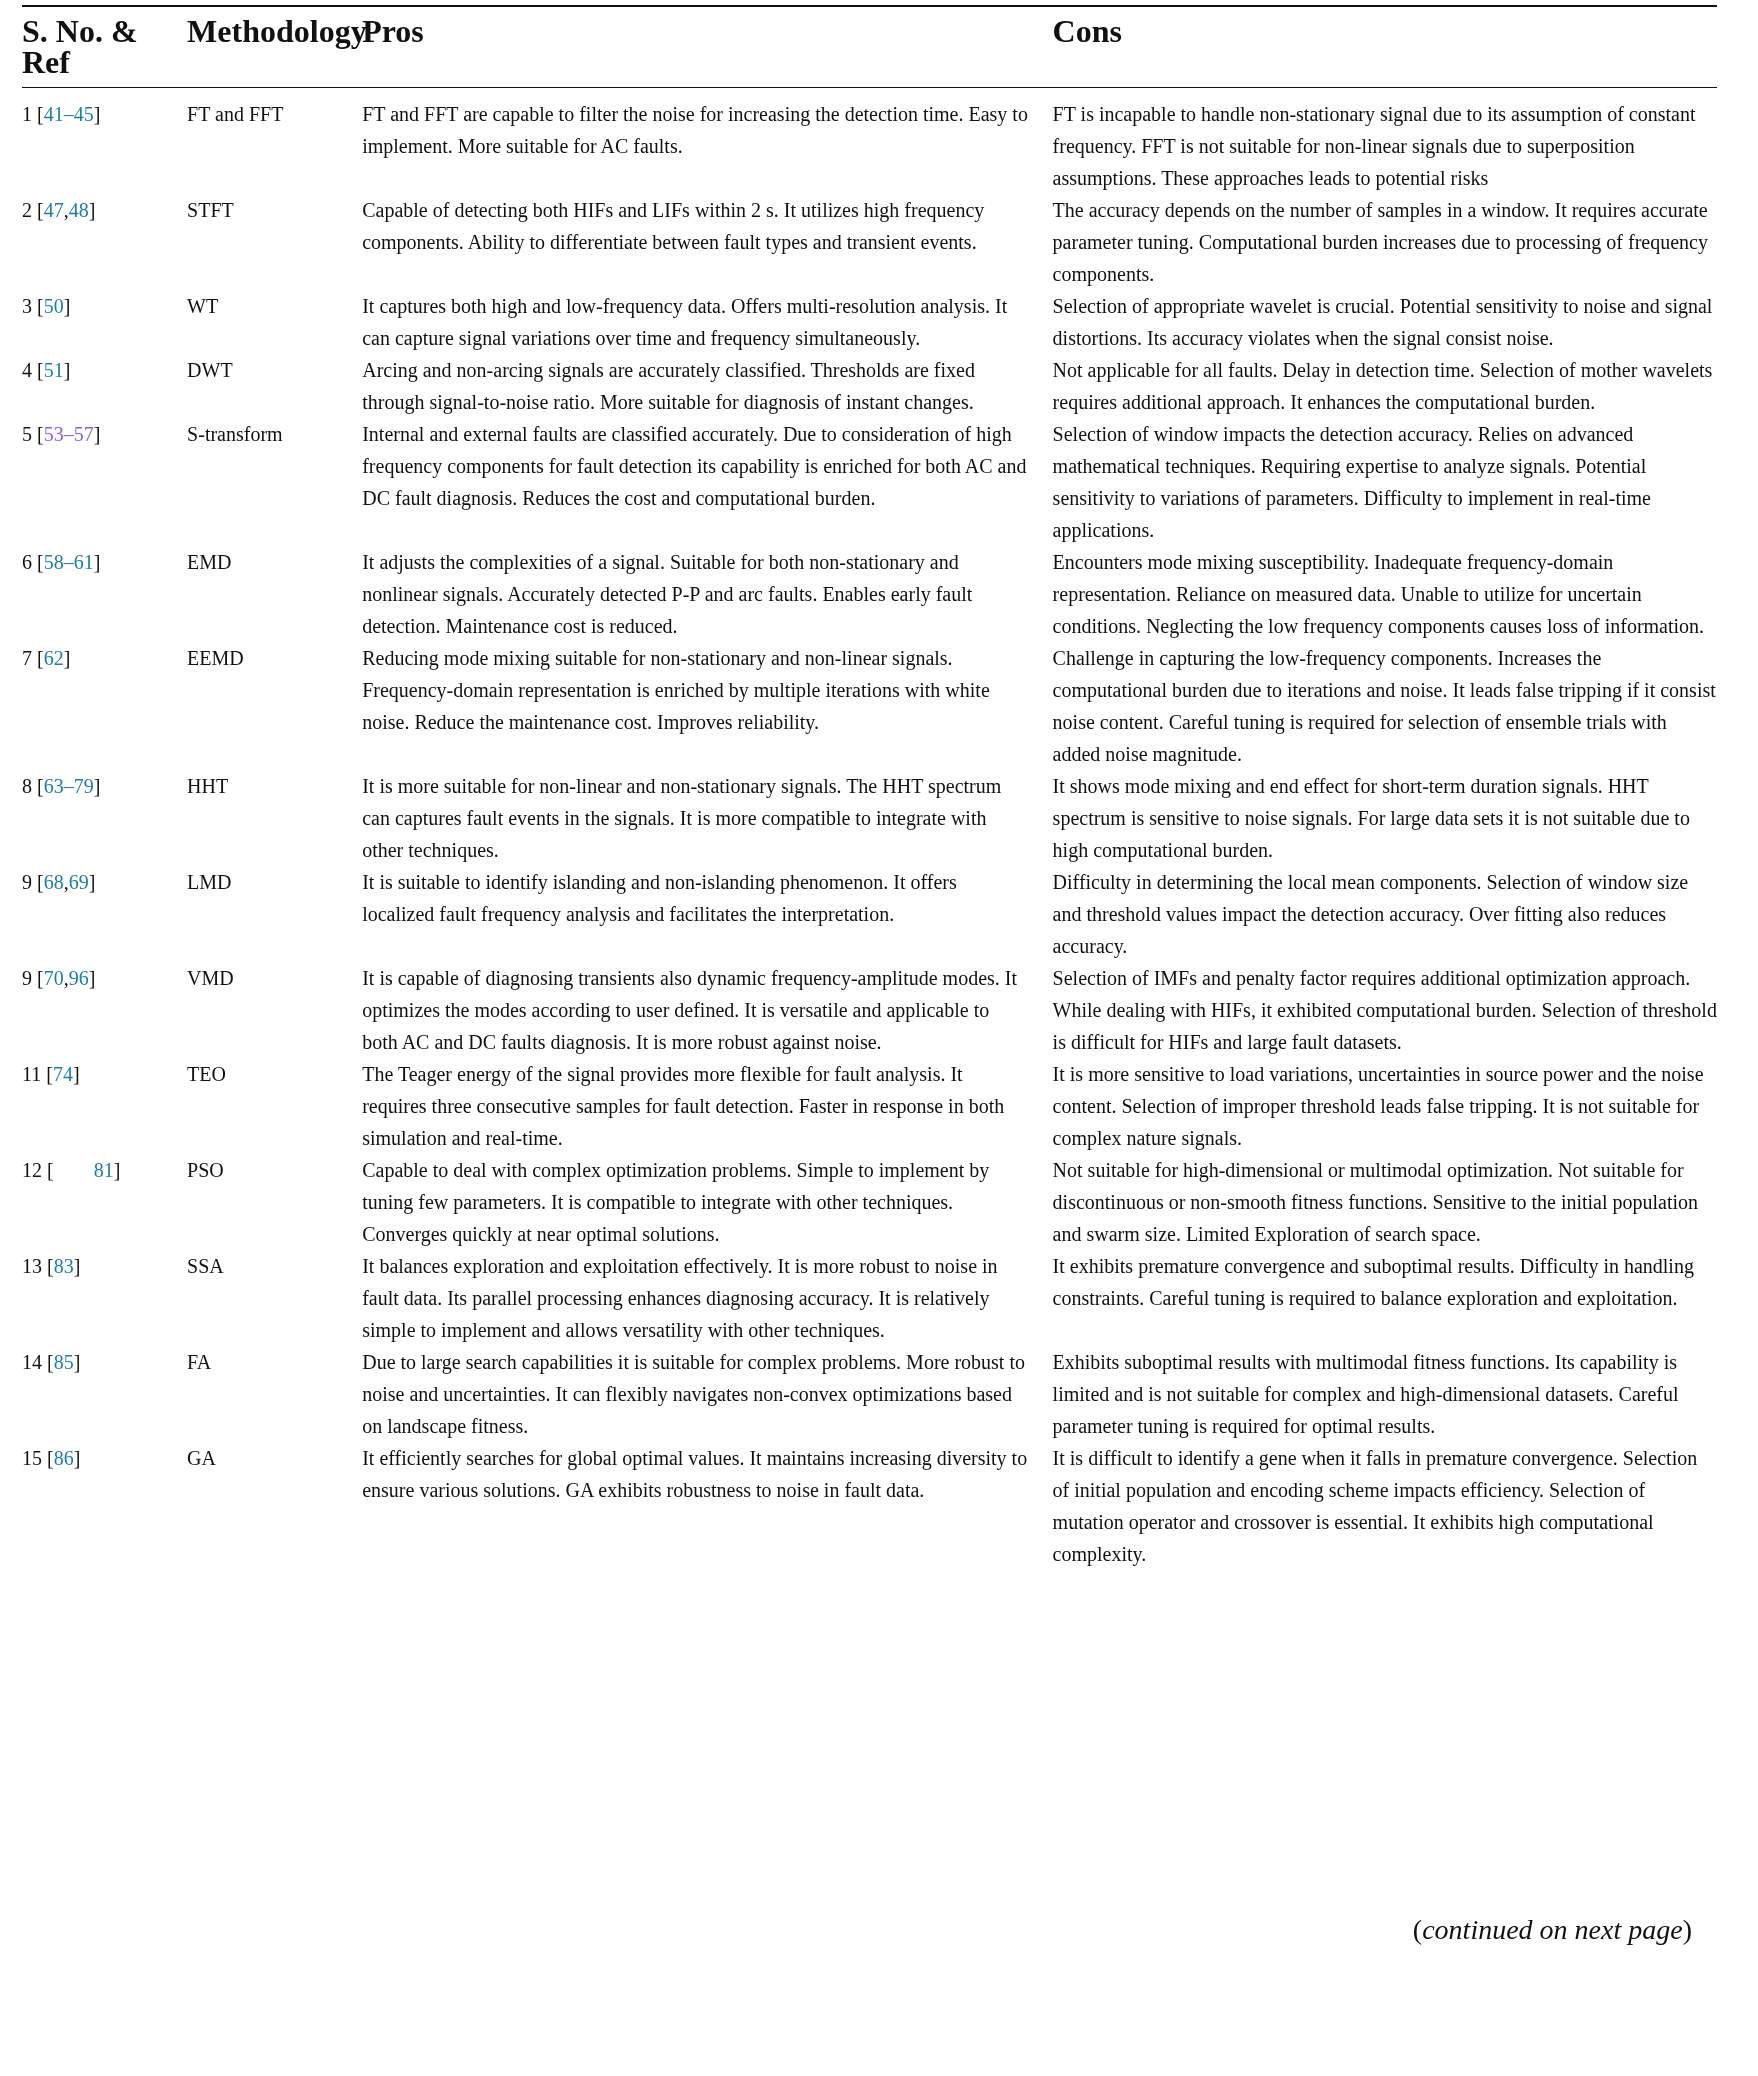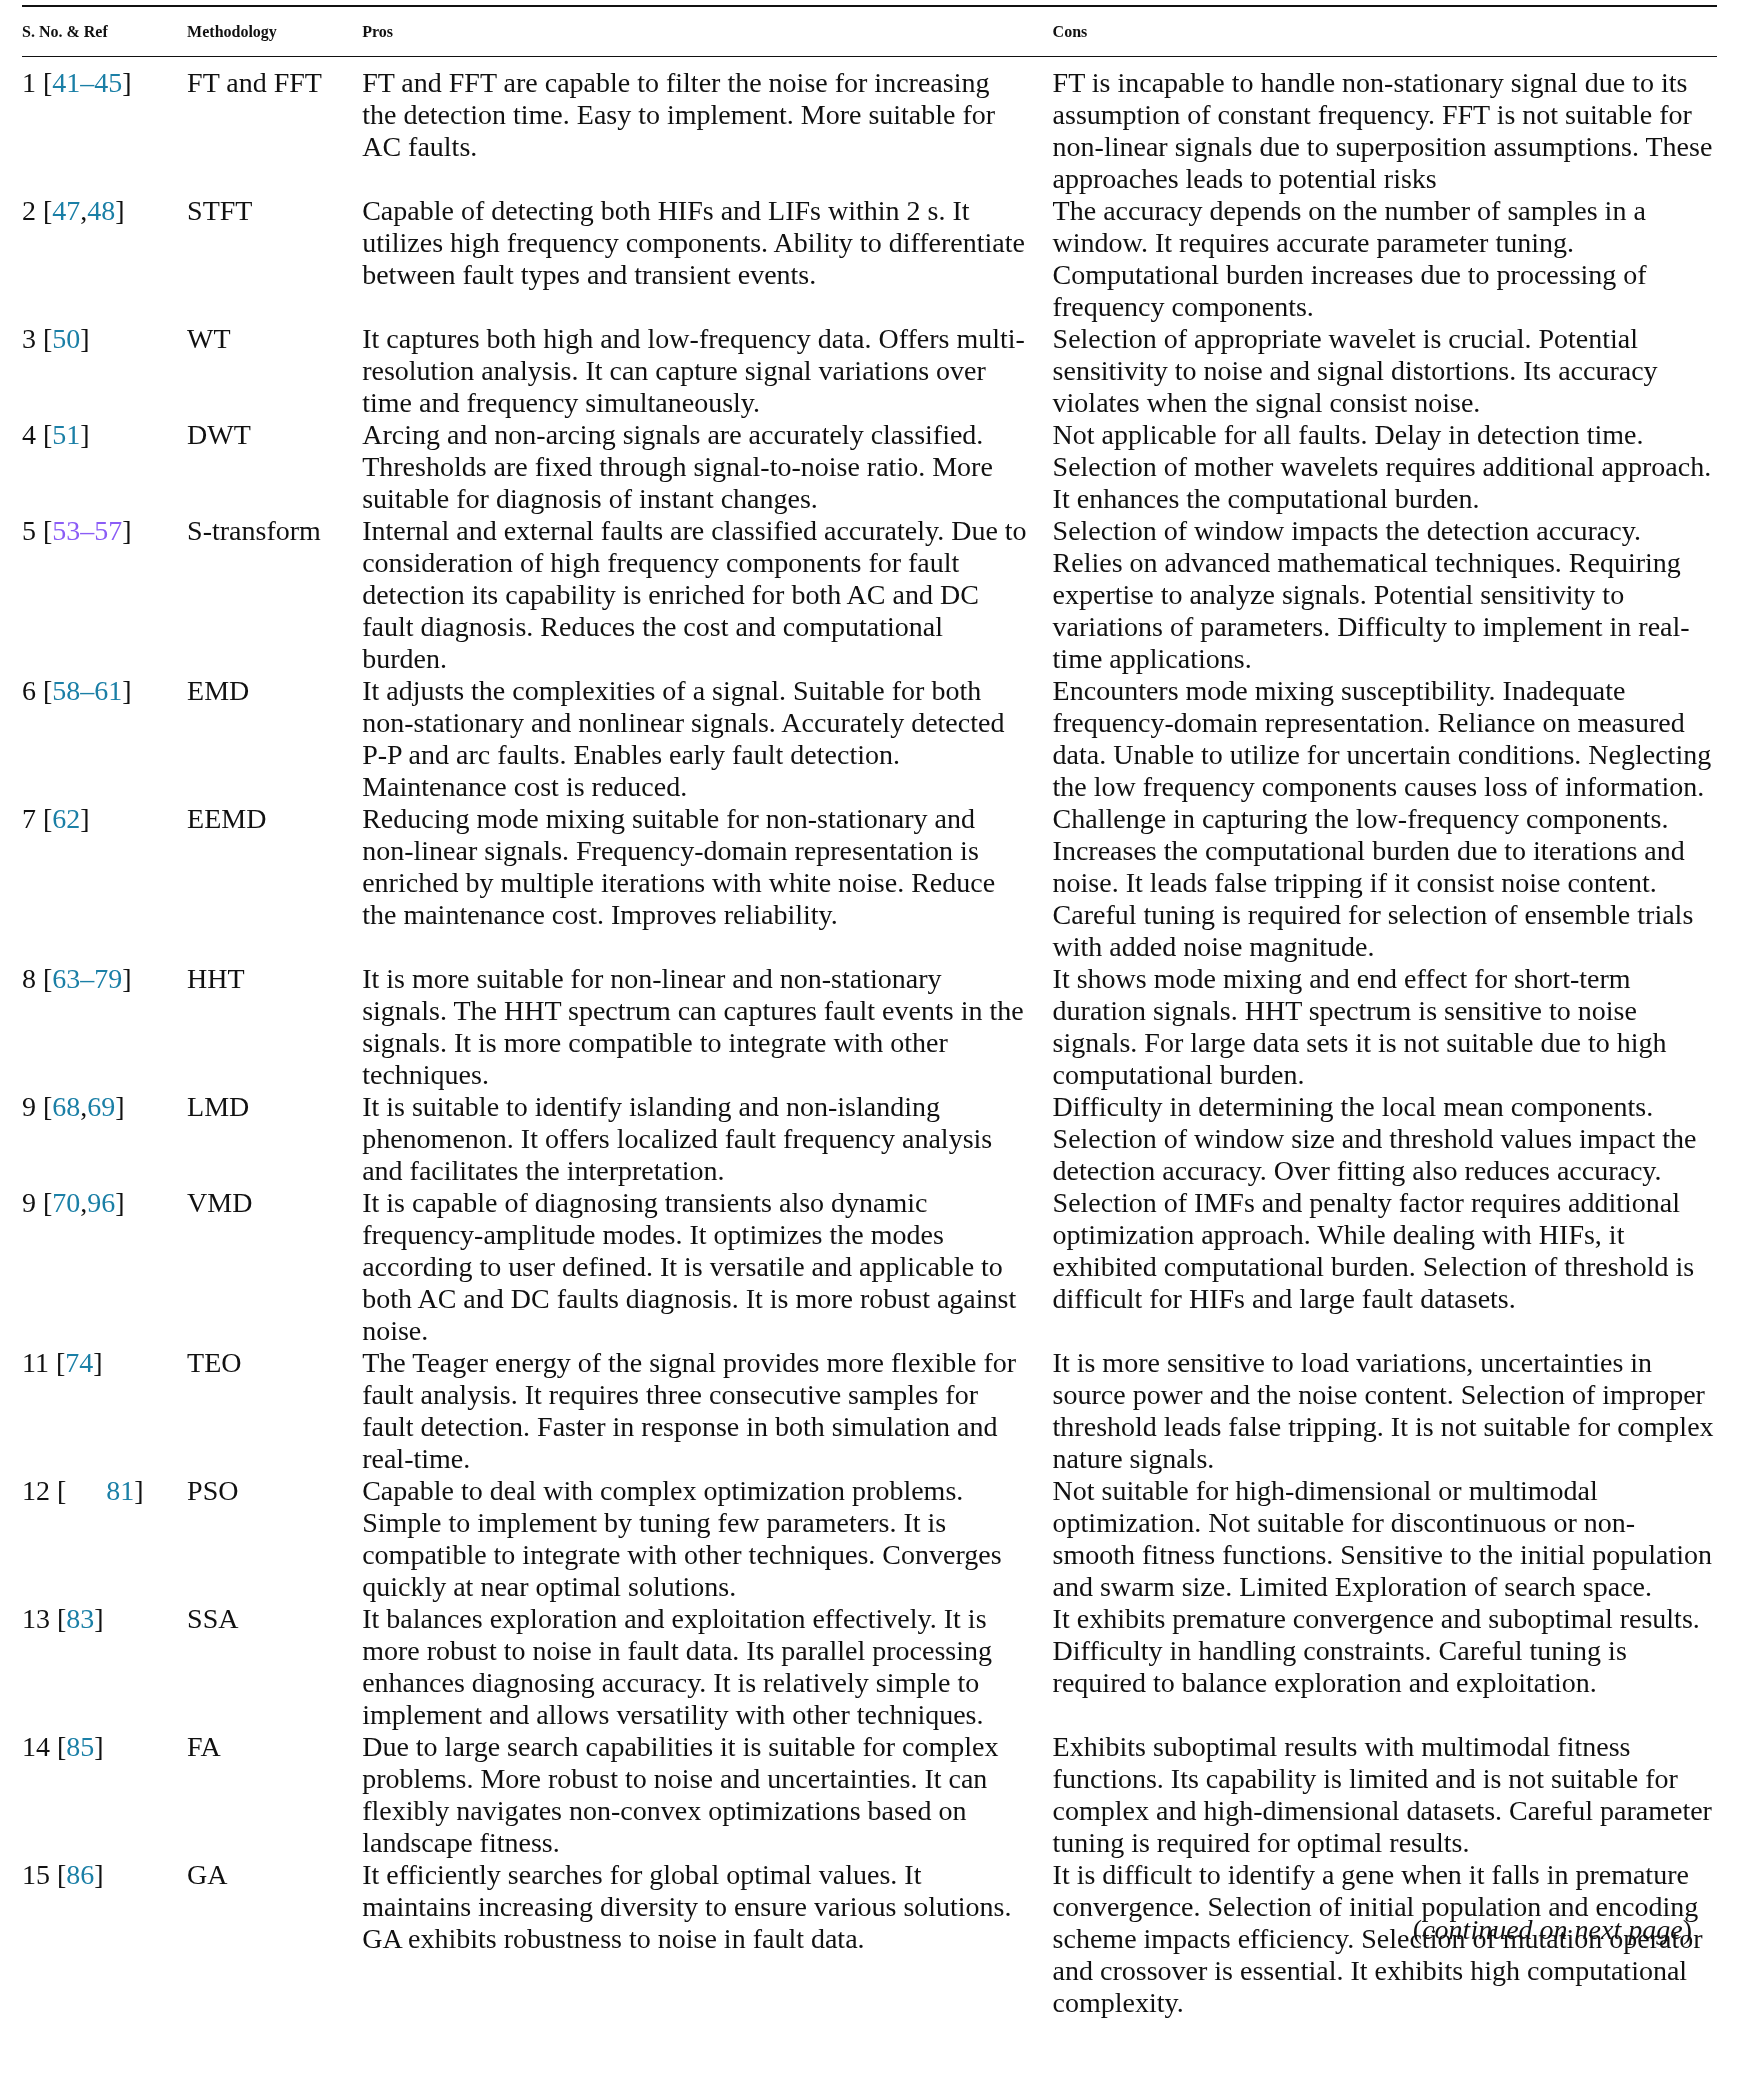--- a/index.html
+++ b/index.html
@@ -11,25 +11,25 @@
   .page { position: absolute; left: 22px; top: 4.7px; width: 1695px; }
   .rule-top { border-top: 2.3px solid #111; }
   .rule-head { border-top: 1.6px solid #111; }
   table { border-collapse: collapse; width: 100%; table-layout: fixed; }
   col.c1 { width: 165px; }
   col.c2 { width: 175px; }
   col.c3 { width: 690px; }
   col.c4 { width: 664px; }
   th {
     text-align: left; vertical-align: top; font-weight: bold;
-    font-size: 16px; line-height: 31px; padding: 9.3px 0 9.3px 0;
+    font-size: 32px; line-height: 31px; padding: 9.3px 0 9.3px 0;
   }
   td {
     text-align: left; vertical-align: top;
-    font-size: 28px; line-height: 32px; padding: 0 0 0 0;
+    font-size: 20px; line-height: 32px; padding: 0 0 0 0;
   }
   td.c3cell, th.c3cell { padding-right: 23.4px; }
   td.c4cell { padding-right: 0; }
   .ref-link { color: #1a7fa6; text-decoration: none; cursor: pointer; }
   .footer {
     position: absolute; right: 67px; top: 1914px;
     font-size: 28px; font-style: italic;
   }
   .footer .paren { font-style: normal; }
 </style>

